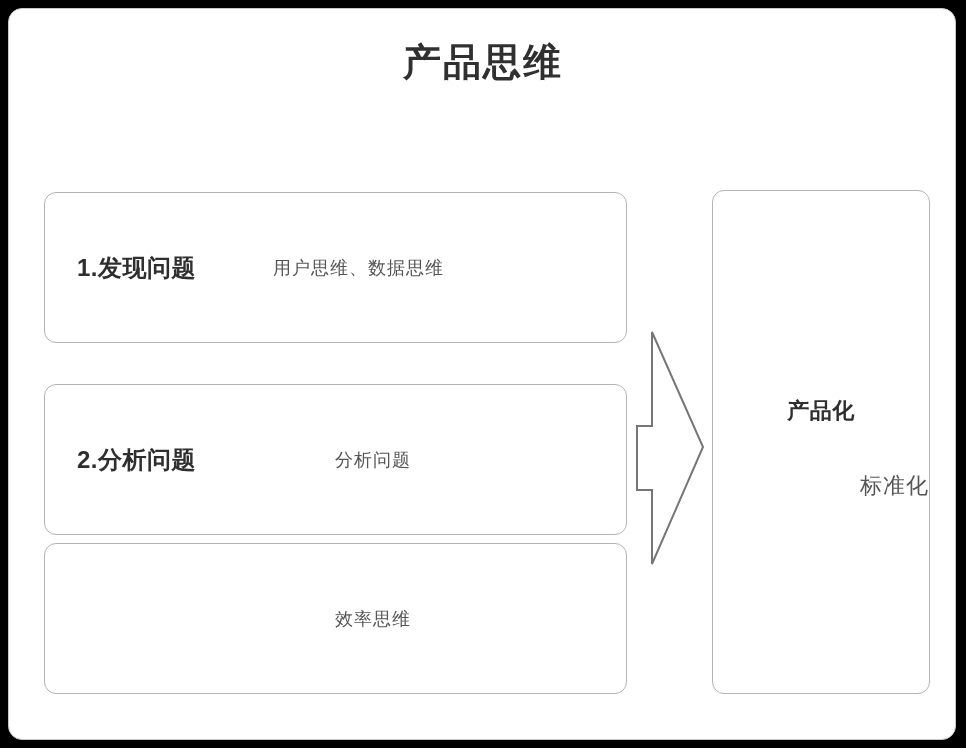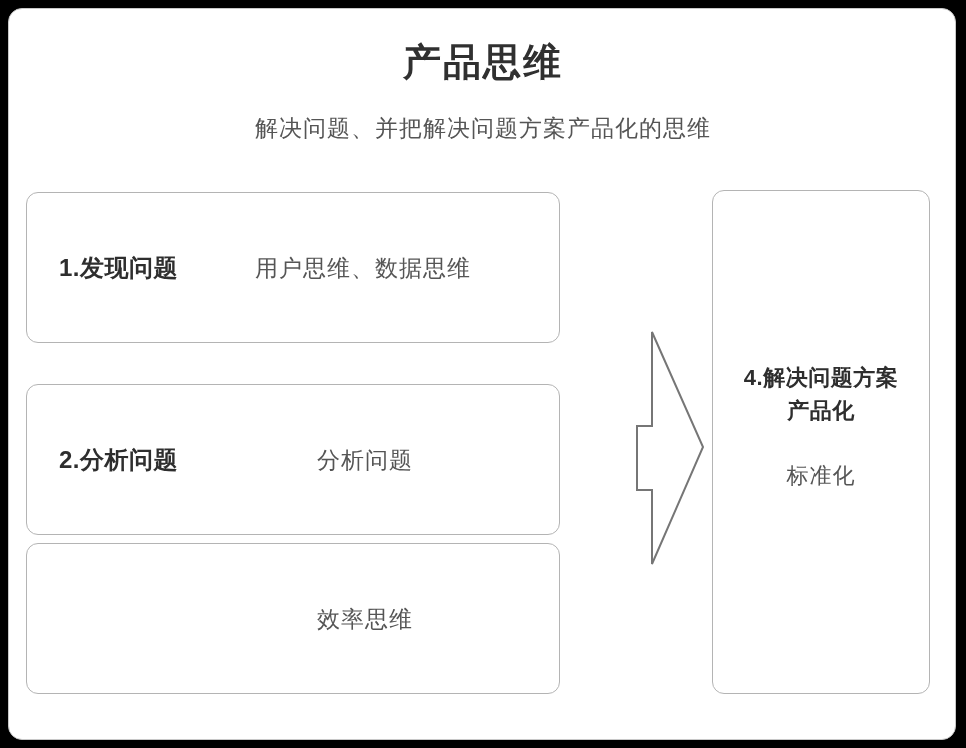--- a/index.html
+++ b/index.html
@@ -57,22 +57,22 @@
     font-size: 23px;
     font-weight: normal;
     color: #555555;
     letter-spacing: 1px;
     line-height: 1.3;
   }
 
   
   .stage-box {
     position: absolute;
-    left: 26px;
-    width: 534px;
+    left: 44px;
+    width: 583px;
     background: #ffffff;
     border: 1.5px solid #b4b4b4;
     border-radius: 12px;
     box-sizing: border-box;
   }
   .stage-box.s1 { top: 192px; height: 151px; }
   .stage-box.s2 { top: 368px; height: 151px; margin-top: 16px; }
   .stage-box.s3 { top: 543px; height: 151px; }
 
   .stage-label {
@@ -83,21 +83,21 @@
     font-size: 24px;
     font-weight: bold;
     color: #2e2e2e;
     letter-spacing: 0.5px;
     white-space: nowrap;
   }
   .stage-detail {
     position: absolute;
     top: 50%;
     transform: translateY(-50%);
-    font-size: 23px;
+    font-size: 18px;
     font-weight: normal;
     color: #555555;
     letter-spacing: 1px;
     white-space: nowrap;
   }
   .stage-box.s1 .stage-detail { left: 228px; }
   .stage-box.s2 .stage-detail { left: 290px; }
   .stage-box.s3 .stage-detail { left: 290px; font-family: Liberation Serif, serif; }
 
   
@@ -130,39 +130,38 @@
     text-align: center;
     font-size: 22px;
     font-weight: bold;
     color: #2e2e2e;
     line-height: 1.5;
     letter-spacing: 0.5px;
   }
   .outcome-detail {
     position: absolute;
     left: 0;
-    top: 270px;
+    top: 280px;
     width: 100%;
-    text-align: center;
+    text-align: right;
     font-size: 22px;
     font-weight: normal;
     color: #555555;
     letter-spacing: 1px;
   }
 </style>
 </head>
 <body>
 
 <div id="canvas">
 
   <div class="card-frame"></div>
 
   <div class="header-title">产品思维</div>
 
-  <div class="header-subtitle">解决问题、并把解决问题方案产品化的思维</div>
 
   <div class="stage-box s1">
     <div class="stage-label">1.发现问题</div>
     <div class="stage-detail">用户思维、数据思维</div>
   </div>
 
   <div class="stage-box s2">
     <div class="stage-label">2.分析问题</div>
     <div class="stage-detail">分析问题</div>
   </div>
@@ -172,19 +171,19 @@
   </div>
 
   <div class="flow-arrow">
     <svg width="80" height="244" viewBox="0 0 80 244">
       <polygon points="7,100 22,100 22,6 73,121 22,238 22,164 7,164" fill="none" stroke="#767676" stroke-width="2" stroke-linejoin="miter"></polygon>
     </svg>
   </div>
 
   <div class="outcome-box">
     <div class="outcome-title">
-      <span>4.解决问题方案</span><br>
+      <br>
       <span>产品化</span>
     </div>
     <div class="outcome-detail">标准化</div>
   </div>
 
 </div>
 
 </body></html>

